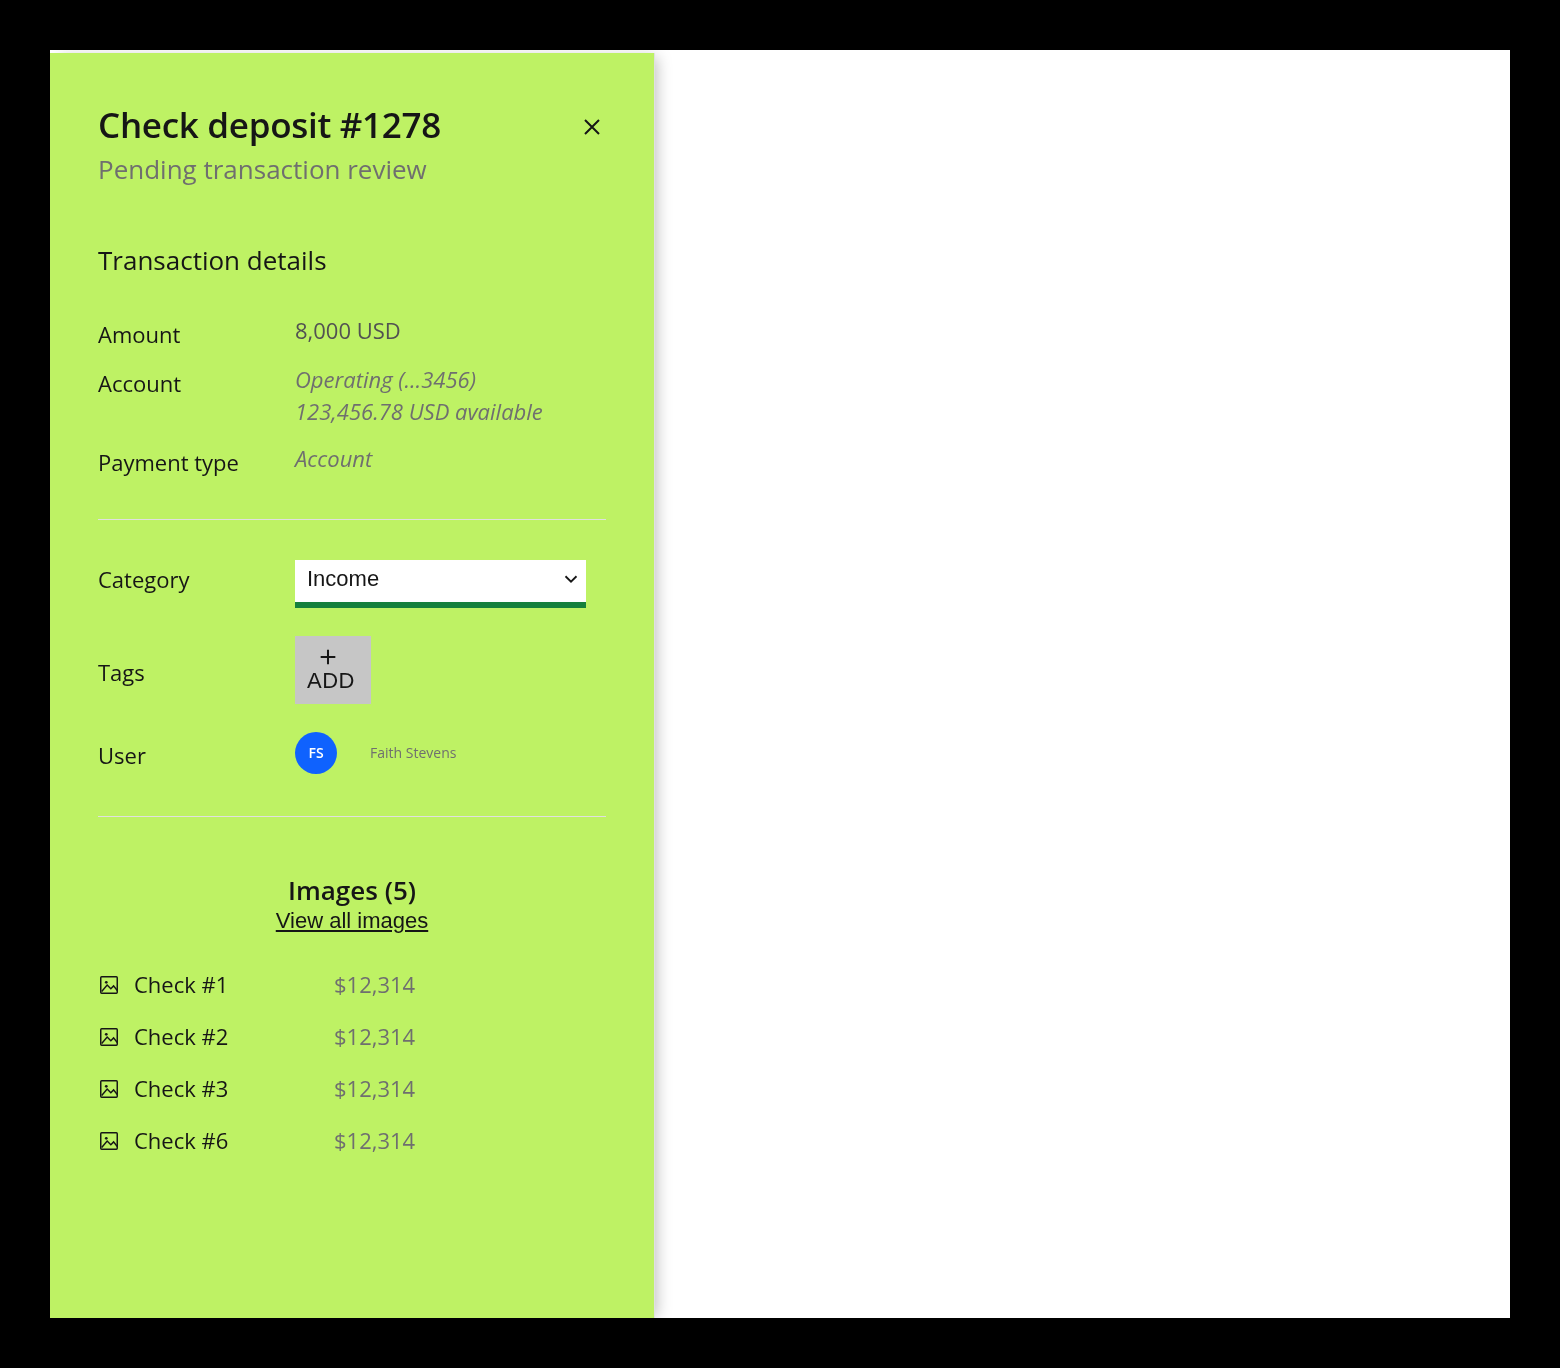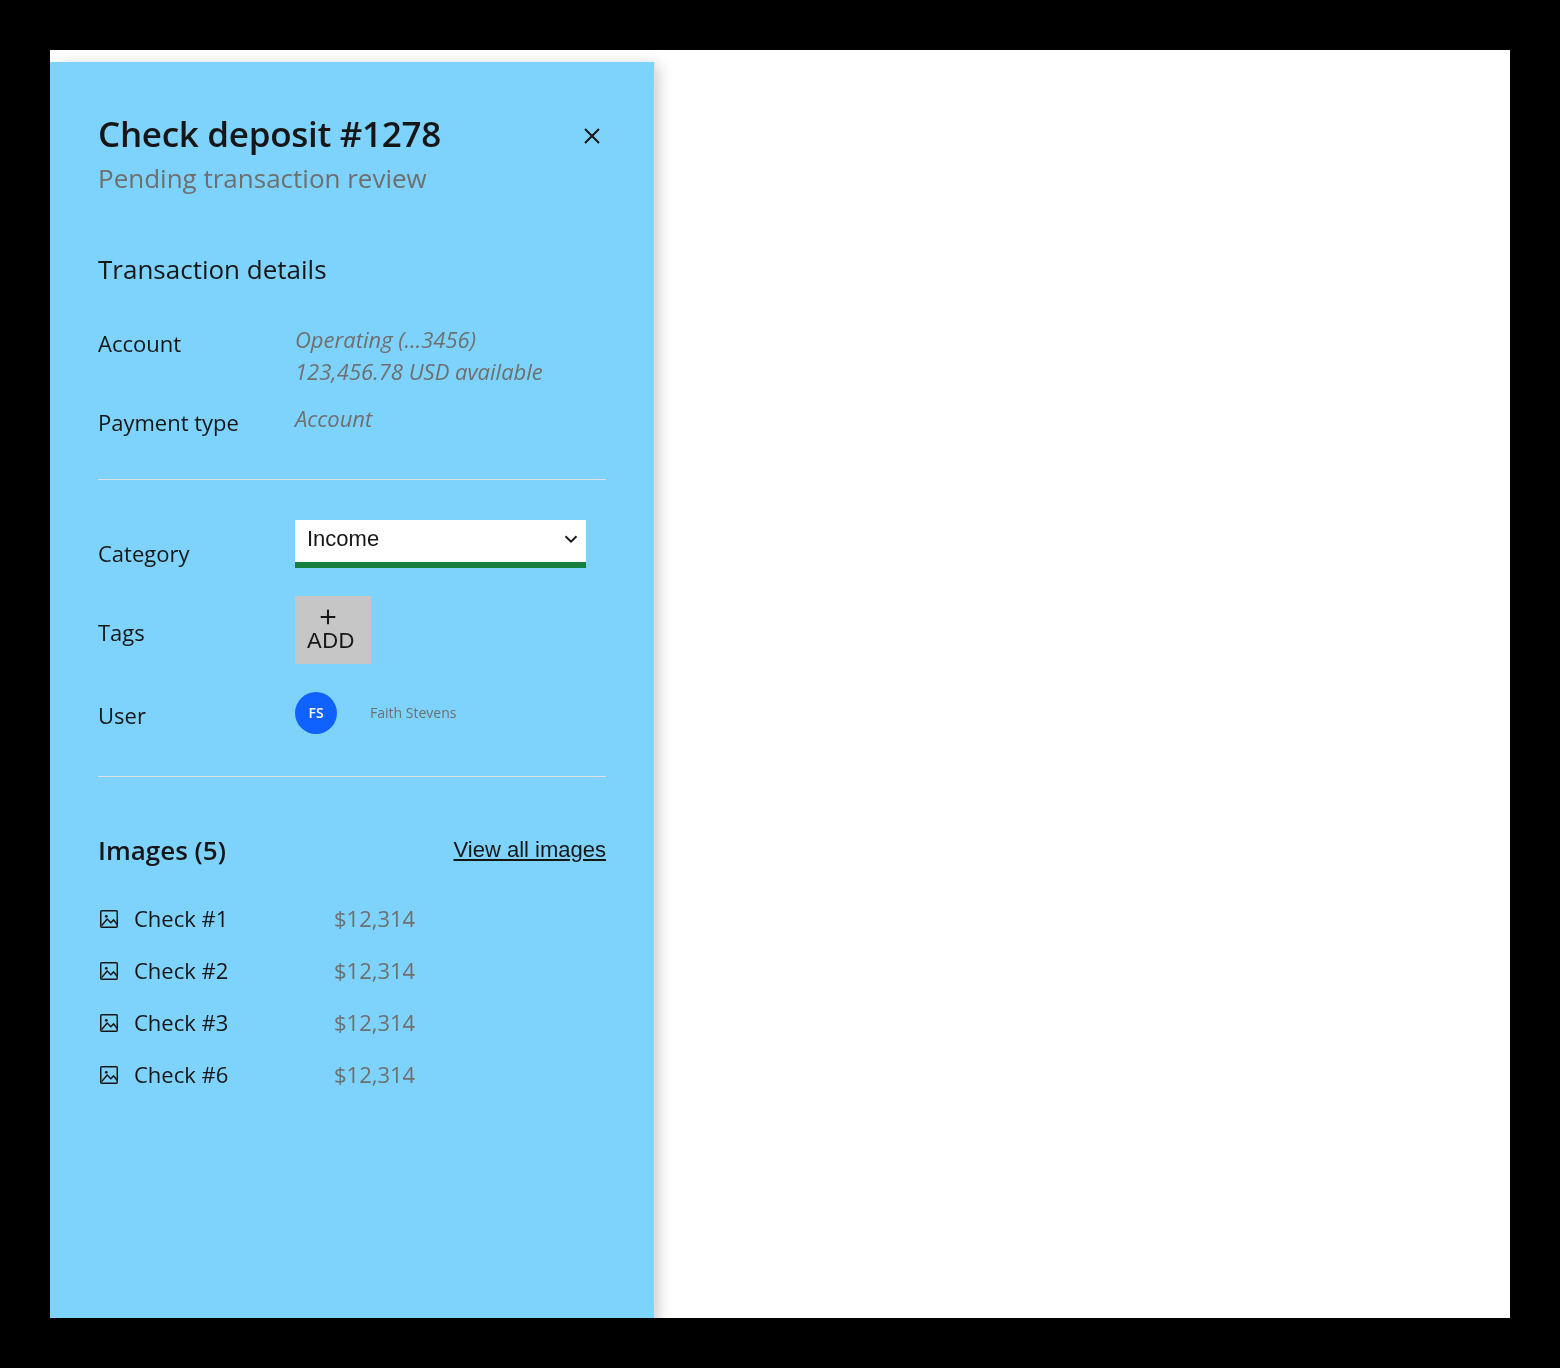--- a/index.html
+++ b/index.html
@@ -12,24 +12,24 @@
   }
   .canvas {
     width: 1460px;
     height: 1268px;
     background:#fff;
     position:relative;
     overflow:hidden;
   }
   .sidepanel {
     position:absolute;
-    top:12px; left:0;
+    top:3px; left:0;
     width:605px;
     height:100%;
-    background:#7dd3fc;
+    background:#bef264;
     border-right:1px solid #e0e0e0;
     box-shadow: 6px 0 14px -4px rgba(0,0,0,0.25);
   }
   .panel-inner {
     padding: 52px 48px 40px 48px;
   }
   .panel-header {
     display:flex;
     justify-content:space-between;
     align-items:flex-start;
@@ -147,20 +147,21 @@
     justify-content:center;
     margin-right:18px;
   }
   .user-name { font-size:14px; color:#6f6f6f;margin-left:15px; }
 
   .images-header {
     display:flex;
     justify-content:space-between;
     align-items:center;
     margin:55px 0 35px 0;
+    flex-direction:column;
   }
   .images-title {
     font-size:26px;
     font-weight:600;
     color:#161616;
     margin:0;
   }
   .view-all {
     font-size:22px;
     color:#161616;
@@ -210,37 +211,41 @@
           </div>
           <button class="close-btn">
             <svg viewBox="0 0 24 24">
               <path d="M5 5 L19 19 M19 5 L5 19" stroke="#161616" stroke-width="2" fill="none"></path>
             </svg>
           </button>
         </div>
 
         <h2 class="section-title">Transaction details</h2>
 
+        <div class="row">
+          <div class="label">Amount</div>
+          <div class="value">8,000 USD</div>
+        </div>
 
         <div class="row">
           <div class="label">Account</div>
           <div class="value muted">
             <span>Operating (…3456)</span><br>
             <span>123,456.78 USD available</span>
           </div>
         </div>
 
         <div class="row">
           <div class="label">Payment type</div>
           <div class="value muted">Account</div>
         </div>
 
         <hr class="divider">
 
-        <div class="row" style="align-items:flex-end;margin-bottom:28px;">
+        <div class="row" style="align-items:flex-start;margin-bottom:28px;">
           <div class="label">Category</div>
           <div class="select-wrap">
             <button class="select-field">
               <span>Income</span>
               <svg viewBox="0 0 24 24">
                 <path d="M6 9 L12 15 L18 9" stroke="#161616" stroke-width="2" fill="none"></path>
               </svg>
             </button>
           </div>
         </div>

